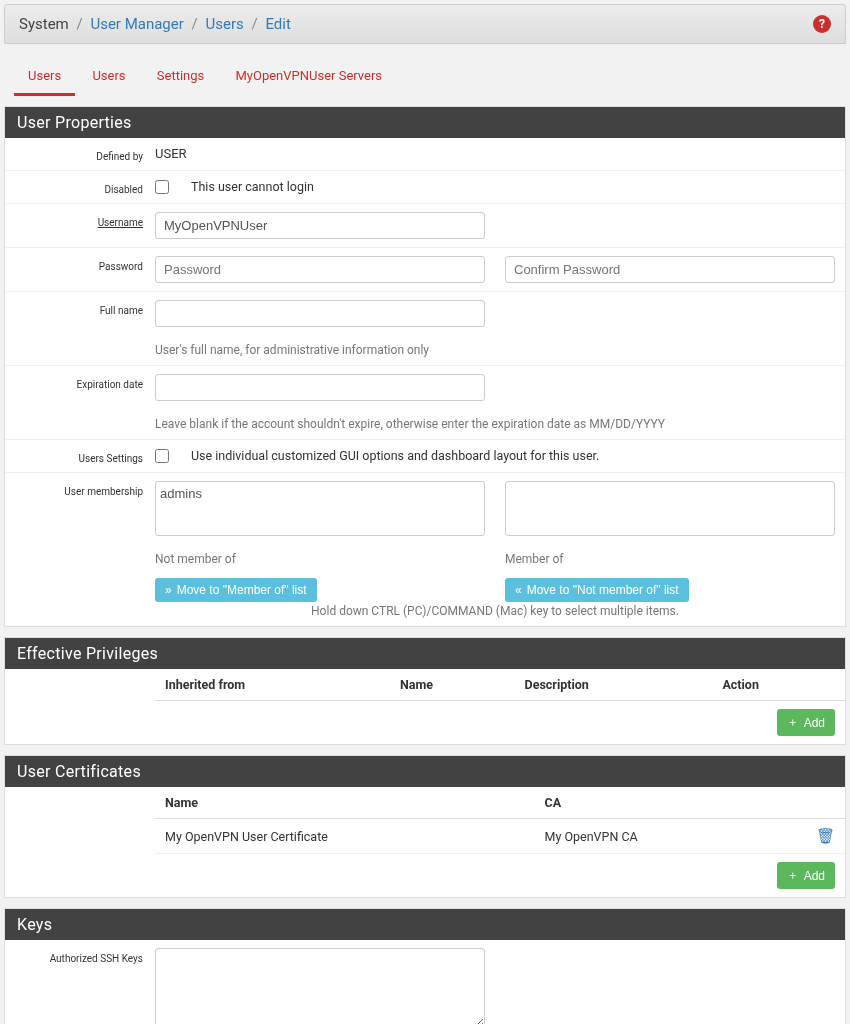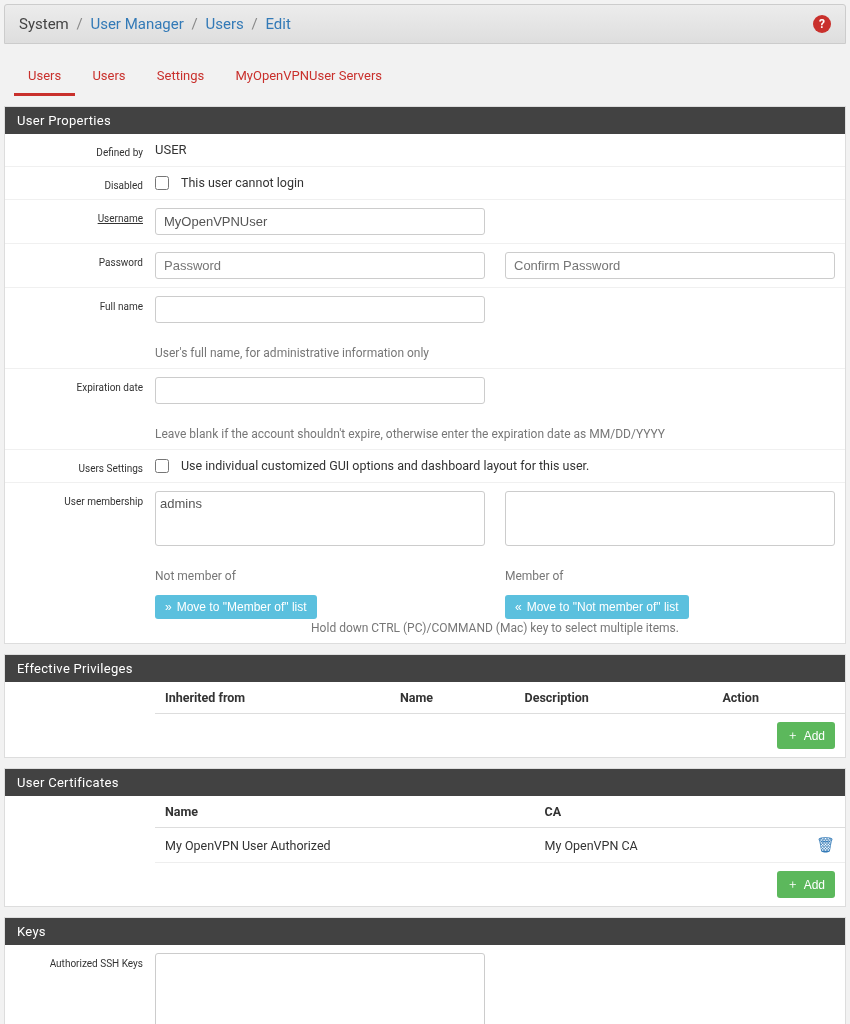--- a/index.html
+++ b/index.html
@@ -13,37 +13,37 @@
 .breadcrumb .sep { color: #888; margin: 0 4px; }
 .help-icon { width: 18px; height: 18px; border-radius: 50%; background: #c9302c; color: #fff; font-weight: bold; font-size: 12px; display: inline-flex; align-items: center; justify-content: center; cursor: pointer; }
 
 
 .tabs { padding: 10px 10px 0 10px; margin: 0 4px; }
 .tabs a { display: inline-block; padding: 10px 14px; color: #c9302c; text-decoration: none; font-size: 13px; }
 .tabs a.active { border-bottom: 3px solid #c9302c; }
 
 
 .panel { margin: 10px 4px; border: 1px solid #ddd; background: #fff; }
-.panel-heading { background: #424242; color: #fff; padding: 6px 12px; font-size: 13px; letter-spacing: .3px; }
+.panel-heading { background: #424242; color: #fff; padding: 6px 12px; font-size: 16px; letter-spacing: .3px; }
 .panel-body { padding: 0; }
 
 
 .form-row { display: flex; align-items: flex-start; padding: 8px 10px; border-bottom: 1px solid #f0f0f0; }
 .form-row:last-child { border-bottom: none; }
 .form-label { width: 140px; text-align: right; padding-right: 12px; color: #333; font-size: 10px; padding-top: 5px; }
 .form-label.req { text-decoration: underline; }
 .form-content { flex: 1; display: flex; gap: 20px; align-items: center; }
 .col { flex: 1; }
-.hint { color: #777; font-size: 12px; margin-top: 23px; }
+.hint { color: #777; font-size: 12px; margin-top: 16px; }
 input[type="text"], input[type="password"], textarea, select {
   width: 100%; padding: 5px 8px; border: 1px solid #ccc; border-radius: 3px; font-size: 13px; color: #555;
 }
 textarea { resize: both; min-height: 80px; }
 select[multiple] { height: 55px; padding: 4px; }
-.checkbox { display: inline-flex; align-items: center; gap: 12px; font-size: 12.5px; color: #333; }
+.checkbox { display: inline-flex; align-items: center; gap: 22px; font-size: 12.5px; color: #333; }
 .checkbox input { width: 14px; height: 14px; }
 
 
 .btn { display: inline-flex; align-items: center; gap: 5px; padding: 5px 10px; border: none; border-radius: 3px; font-size: 12px; cursor: pointer; color: #fff; }
 .btn-info { background: #5bc0de; }
 .btn-success { background: #5cb85c; }
 .btn .icon { font-size: 12px; }
 .btn-row { padding: 8px 10px; text-align: right; }
 
 
@@ -222,21 +222,21 @@
         <table class="tbl">
           <thead>
             <tr>
               <th style="width:55%;">Name</th>
               <th>CA</th>
               <th style="width:40px;"></th>
             </tr>
           </thead>
           <tbody>
             <tr class="tbl-body-row">
-              <td>My OpenVPN User Authorized</td>
+              <td>My OpenVPN User Certificate</td>
               <td>My OpenVPN CA</td>
               <td style="text-align:right;"><span class="trash-icon">🗑</span></td>
             </tr>
           </tbody>
         </table>
       </div>
       <div class="btn-row">
         <button class="btn btn-success">
           <span class="icon">＋</span>
           <span>Add</span>

